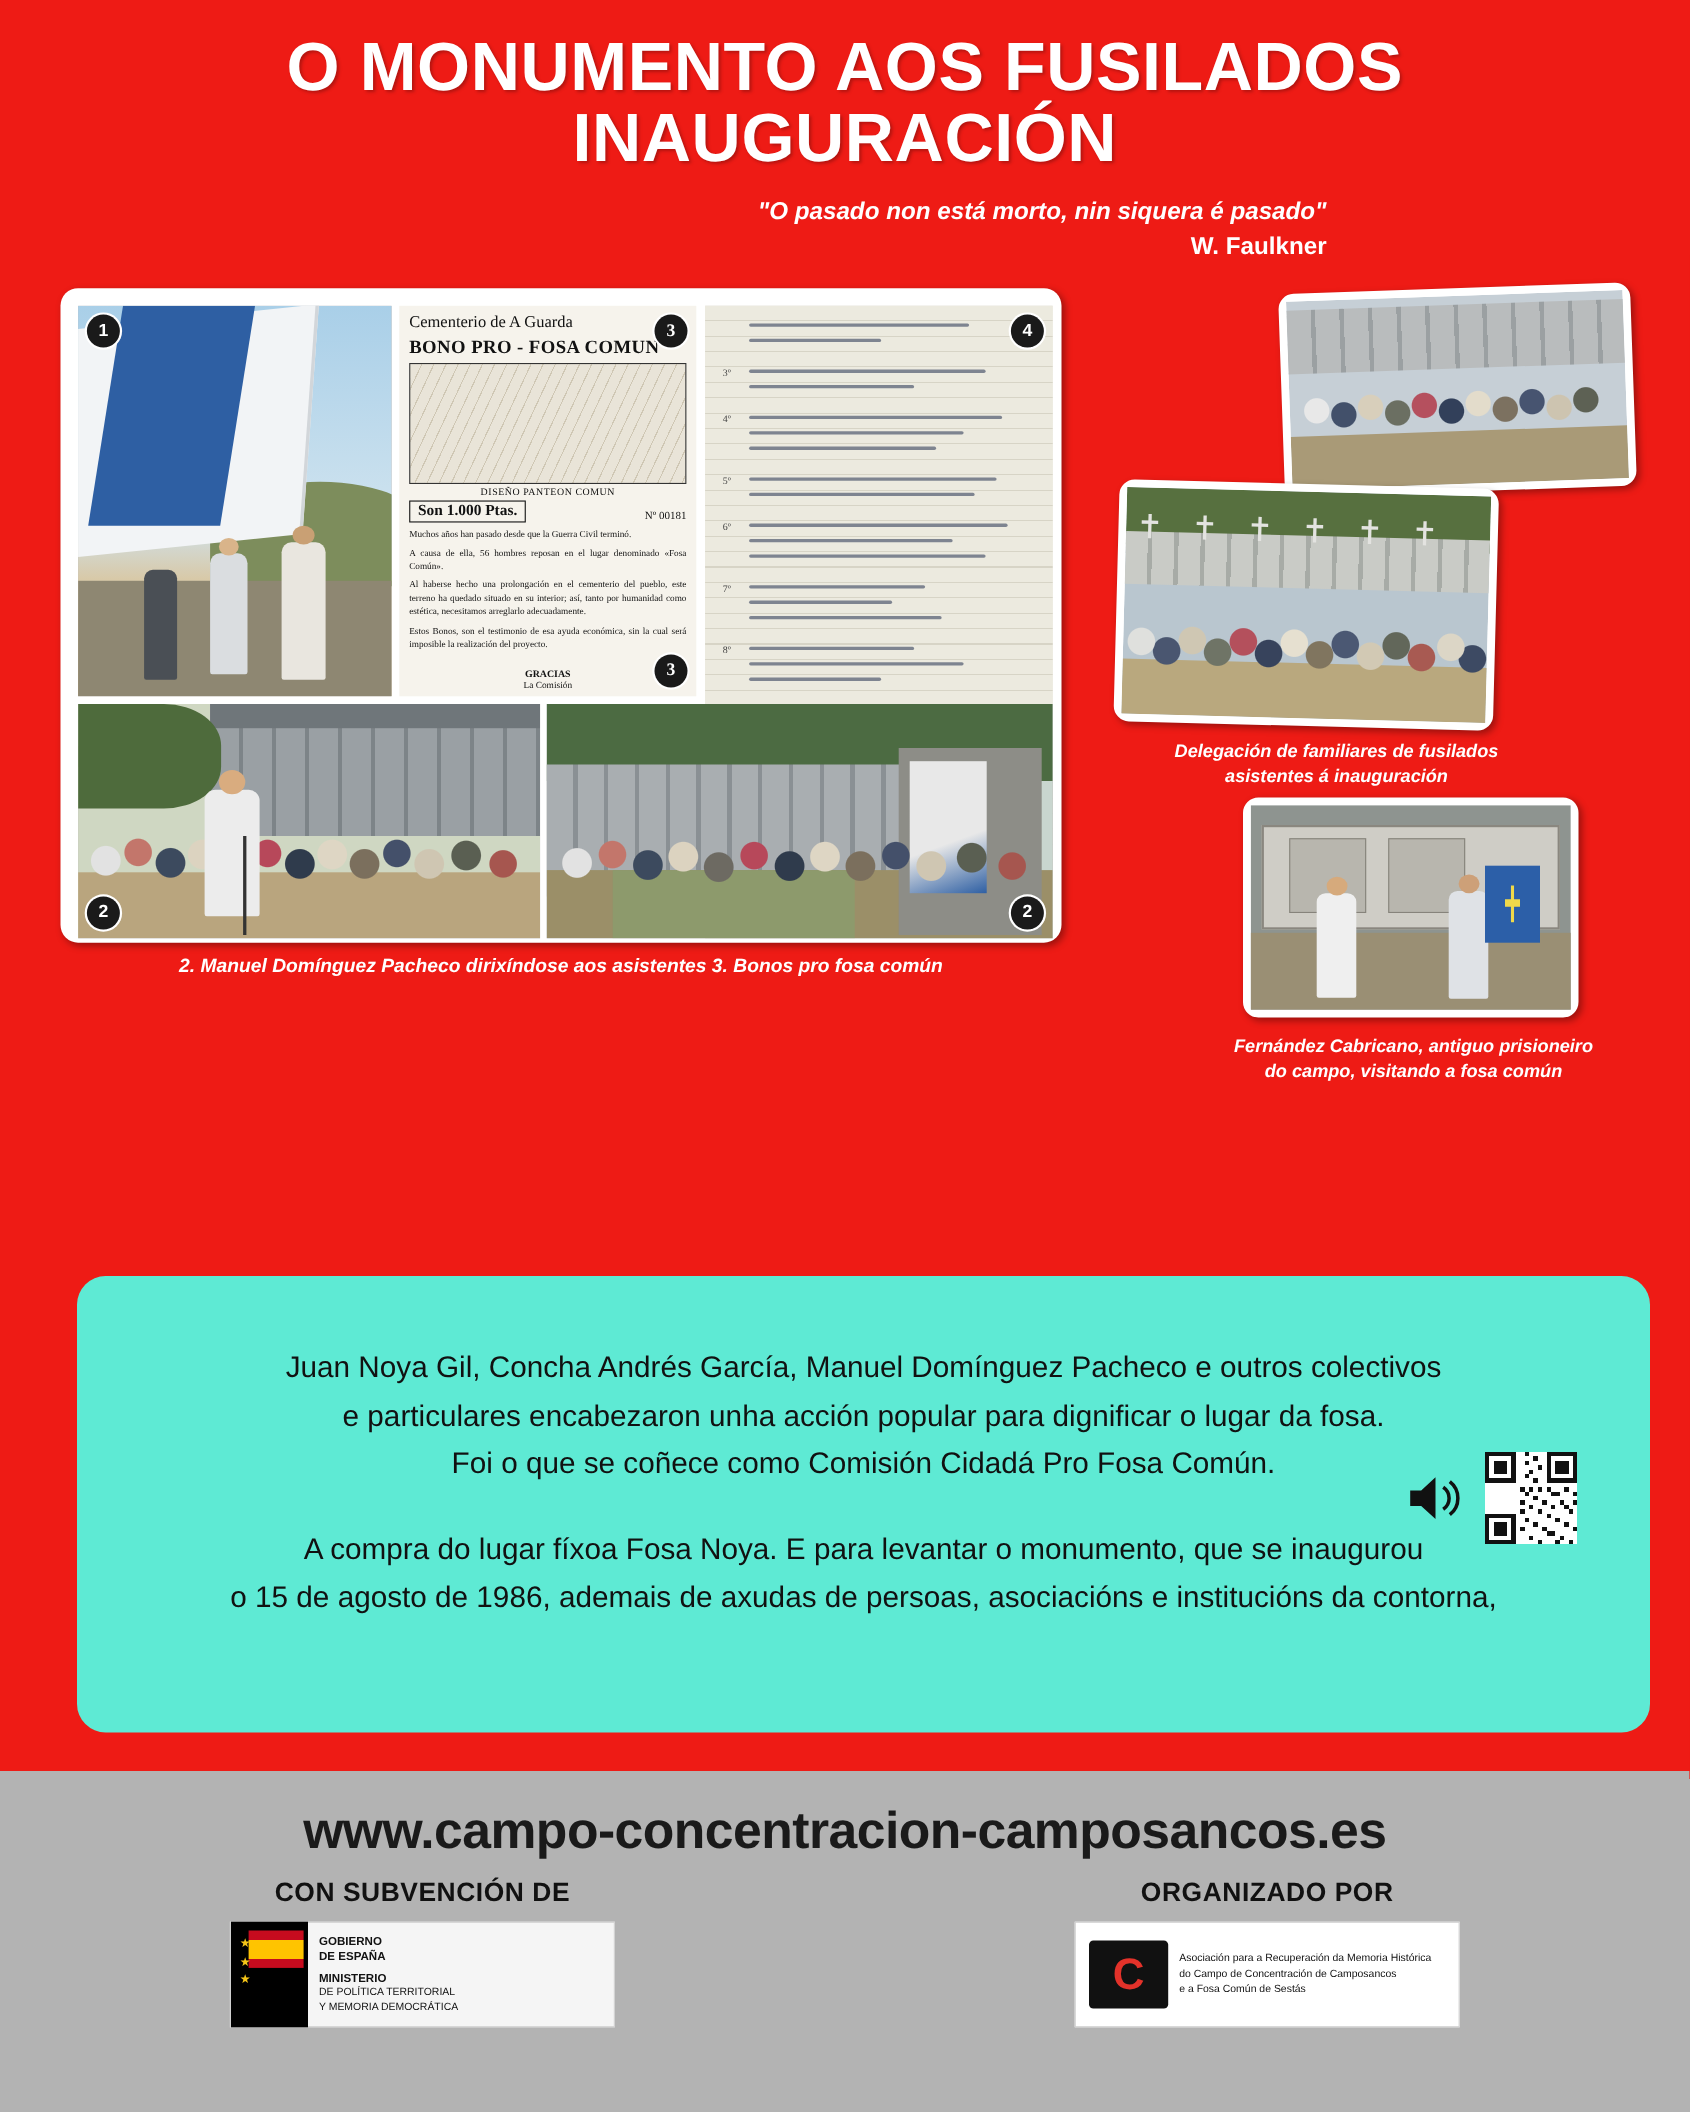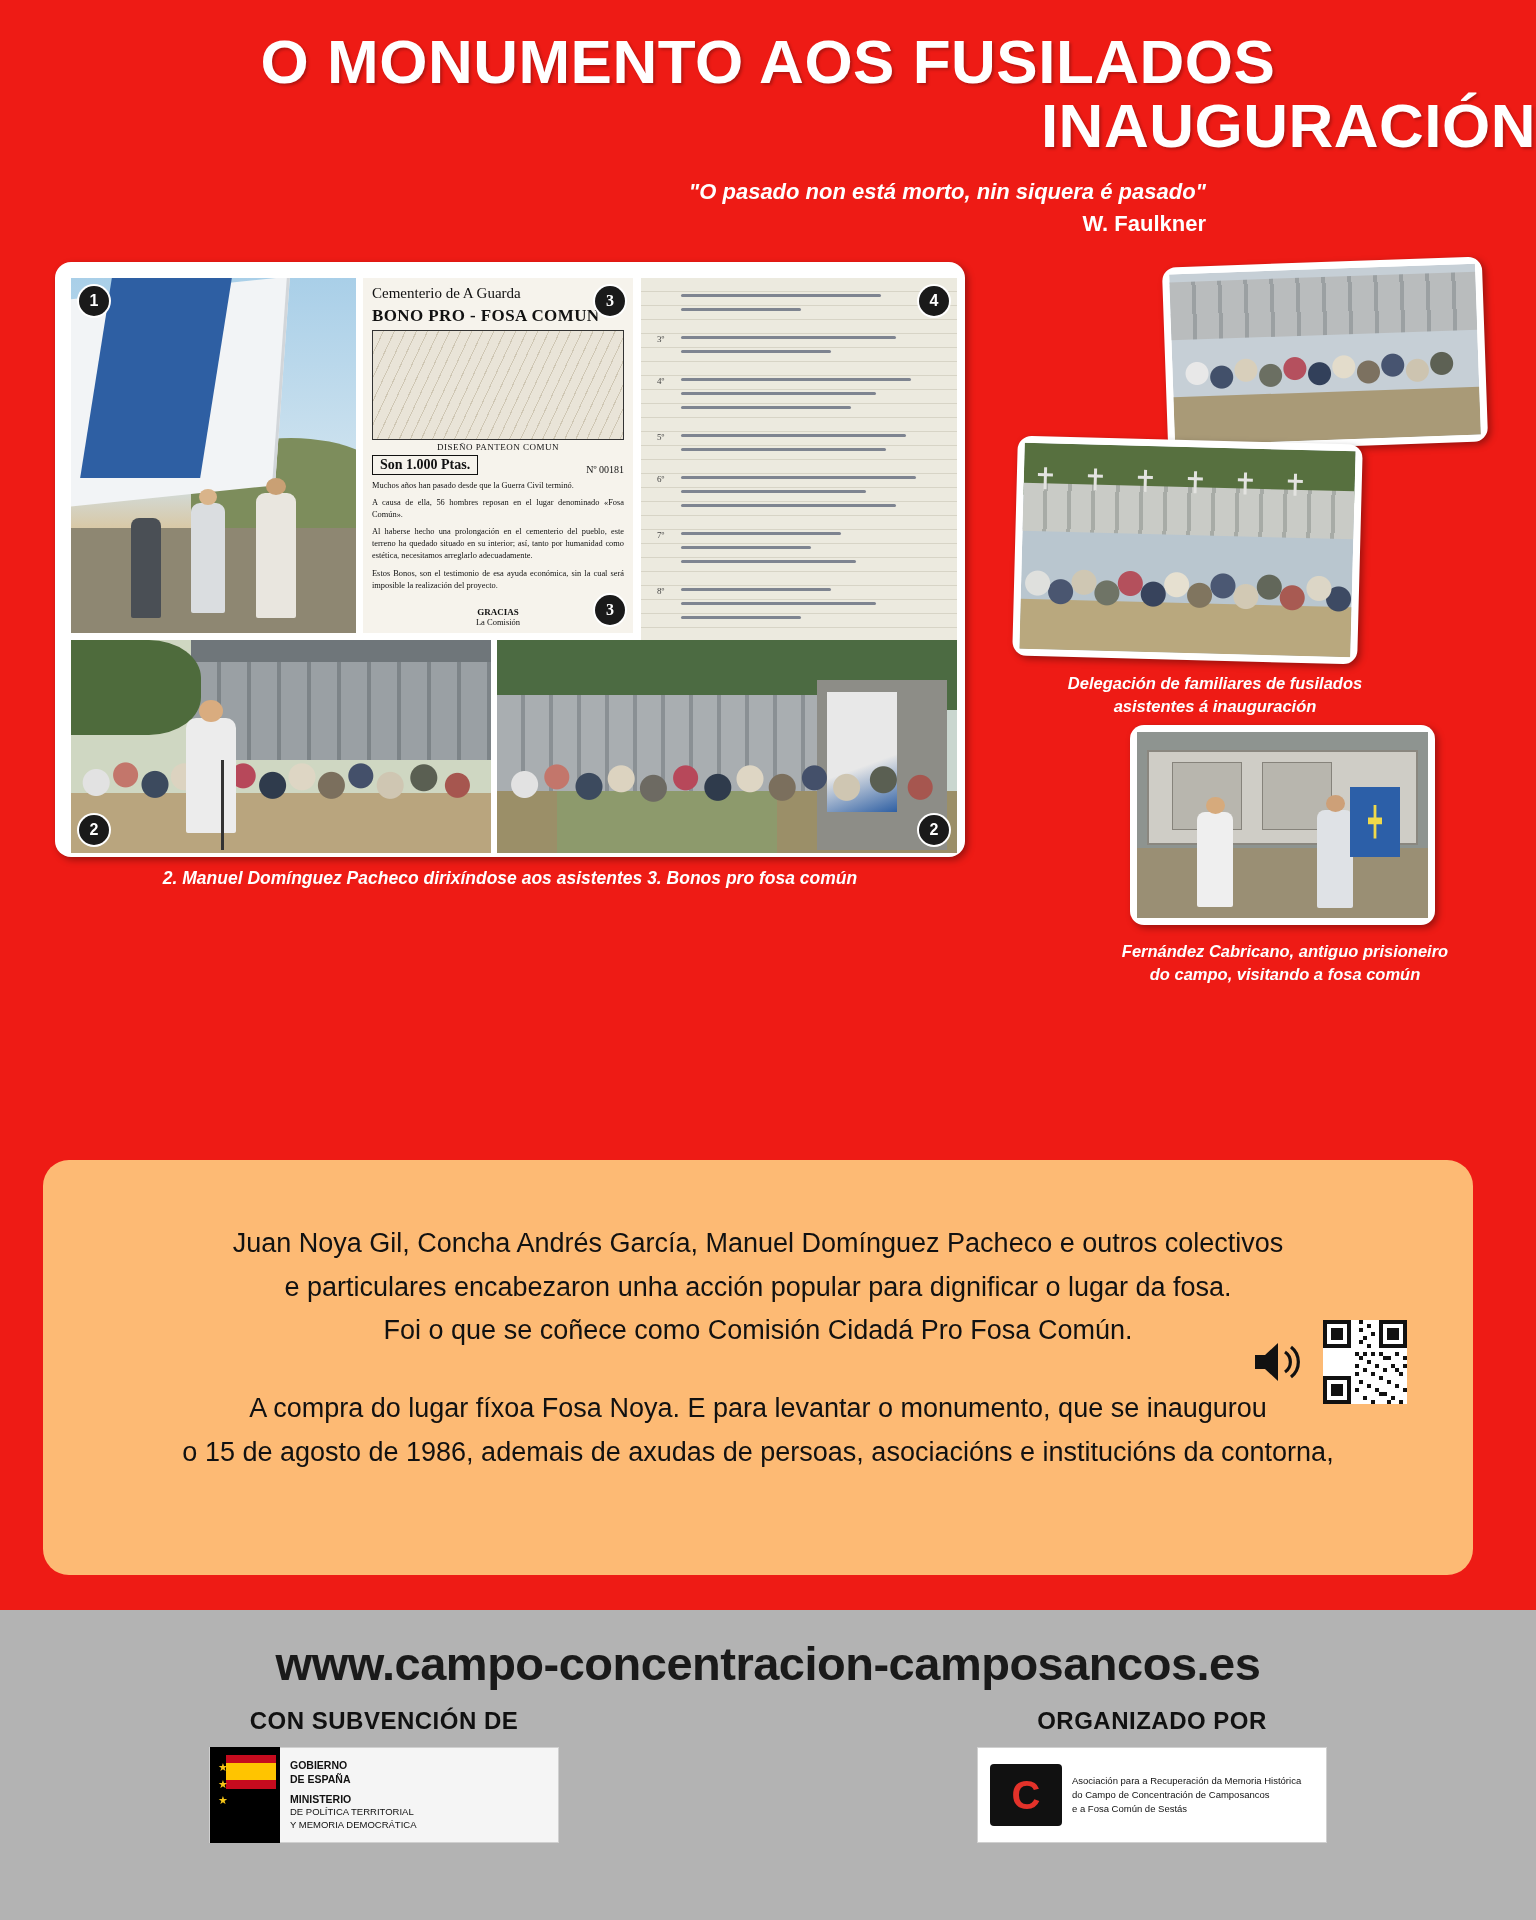--- a/index.html
+++ b/index.html
@@ -15,21 +15,21 @@
   
   .header { padding-top:30px; text-align:center; }
   .title {
     color:#ffffff;
     font-size:62px;
     font-weight:bold;
     line-height:1.03;
     letter-spacing:0.5px;
     text-shadow:2px 2px 3px rgba(0,0,0,0.25);
   }
-  .title .line2 { display:block;text-align:right; }
+  .title .line2 { display:block; }
   .quote-wrap {
     text-align:right;
     color:#ffffff;
     padding:18px 330px 0 0;
     font-size:22px;
     font-style:italic;
     font-weight:bold;
     line-height:1.45;
   }
   .quote-author { font-style:normal; }
@@ -214,22 +214,22 @@
 
   .rcaption {
     position:absolute; color:#fff; font-weight:bold; font-style:italic;
     font-size:16.5px; text-align:center; line-height:1.4;
   }
   .rc1 { left:1010px; top:432px; width:410px; }
   .rc2 { left:1070px; top:700px; width:430px; }
 
   
   .panel {
-    position:absolute; left:43px; top:1160px; width:1430px; height:415px;
-    background:#fdba74; border-radius:26px;
+    position:absolute; left:70px; top:1160px; width:1430px; height:415px;
+    background:#5eead4; border-radius:26px;
   }
   .panel-text {
     text-align:center; color:#111; font-size:27px; line-height:1.62;
     padding:62px 110px 0 110px;
     font-family:"Liberation Sans", sans-serif;
   }
   .panel-text p { margin:0; }
   .panel-text .gap { height:34px; }
 
   .audio-icon { position:absolute; right:168px; top:178px; }

